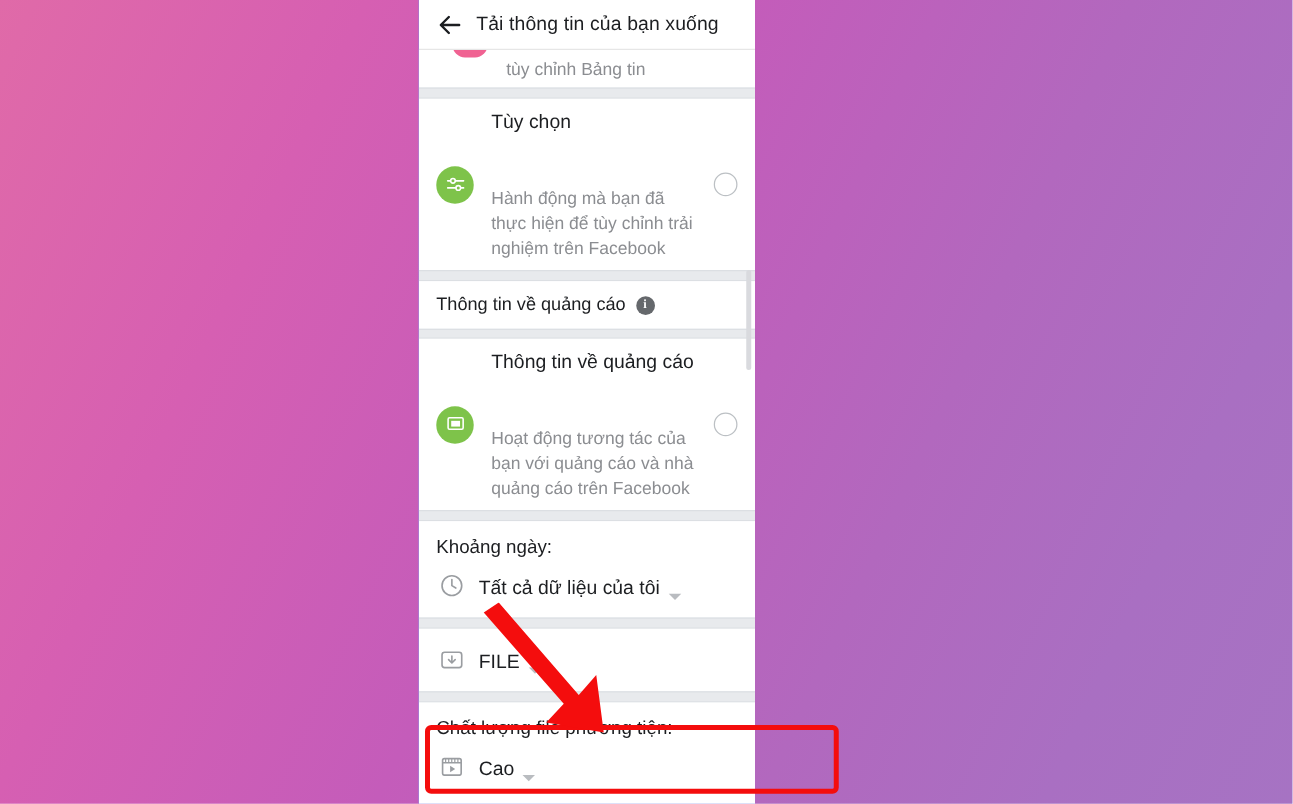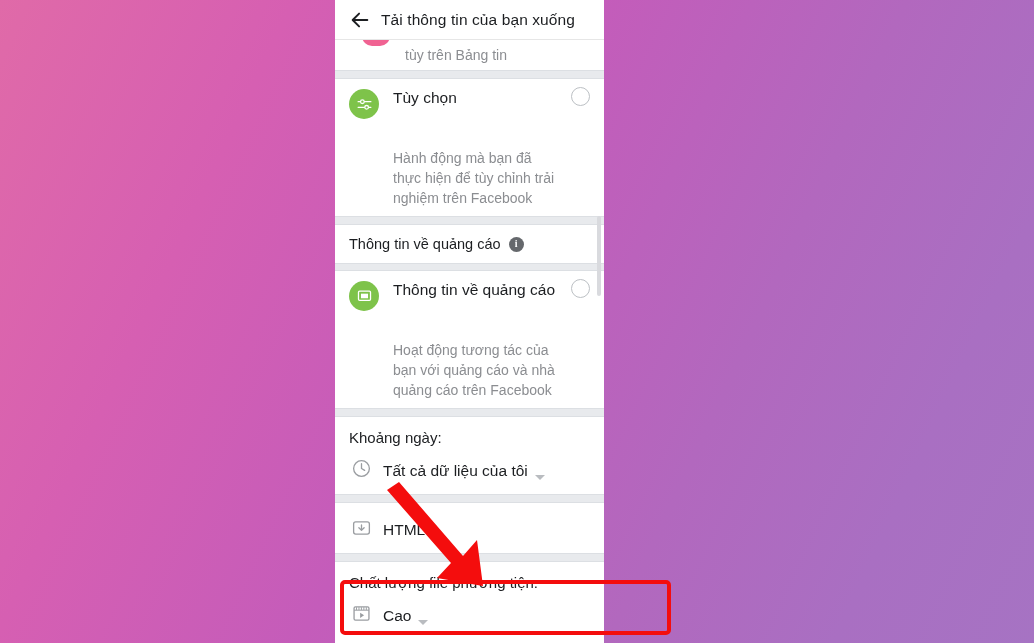--- a/index.html
+++ b/index.html
@@ -57,20 +57,21 @@
     border-bottom:1px solid #dcdfe3;
   }
   .sep.thin { height:8px; }
   
   .card {
     background:#fff;
     padding:0 12px;
   }
   .row {
     display:flex;
+    align-items:center;
     padding:8px 0;
   }
   .row .ico {
     flex:0 0 auto;
     width:34px; height:34px;
     margin-right:12px;
     display:flex; align-items:center; justify-content:center;
   }
   .circle-green {
     width:30px; height:30px;
@@ -250,21 +251,21 @@
     <div class="title">Tải thông tin của bạn xuống</div>
   </div>
 
   <div id="scroll">
 
     <div class="card">
       <div class="cutrow">
         <div class="stub">
             <i></i>
           </div>
-        <div class="ctext">tùy trên Bảng tin</div>
+        <div class="ctext">tùy chỉnh Bảng tin</div>
       </div>
     </div>
 
     <div class="sep"></div>
 
     <div class="card">
       <div class="row">
         <div class="ico">
           <div class="circle-green">
             <svg width="17" height="17" viewBox="0 0 24 24">
@@ -331,21 +332,21 @@
     <div class="sep"></div>
 
     <div class="field">
       <div class="fvalrow">
         <div class="fico">
           <svg width="21" height="21" viewBox="0 0 24 24">
             <rect x="3" y="5.5" width="18" height="14" rx="2.4" fill="none" stroke="#9a9da1" stroke-width="1.5"></rect>
             <path d="M12 9 V15 M9 12.3 L12 15.3 L15 12.3" fill="none" stroke="#9a9da1" stroke-width="1.5" stroke-linecap="round" stroke-linejoin="round"></path>
           </svg>
         </div>
-        <span class="fval">HTML</span>
+        <span class="fval">FILE</span>
         <span class="caret"></span>
       </div>
     </div>
 
     <div class="sep"></div>
 
     <div class="field">
       <div class="flabel">Chất lượng file phương tiện:</div>
       <div class="fvalrow">
         <div class="fico">

